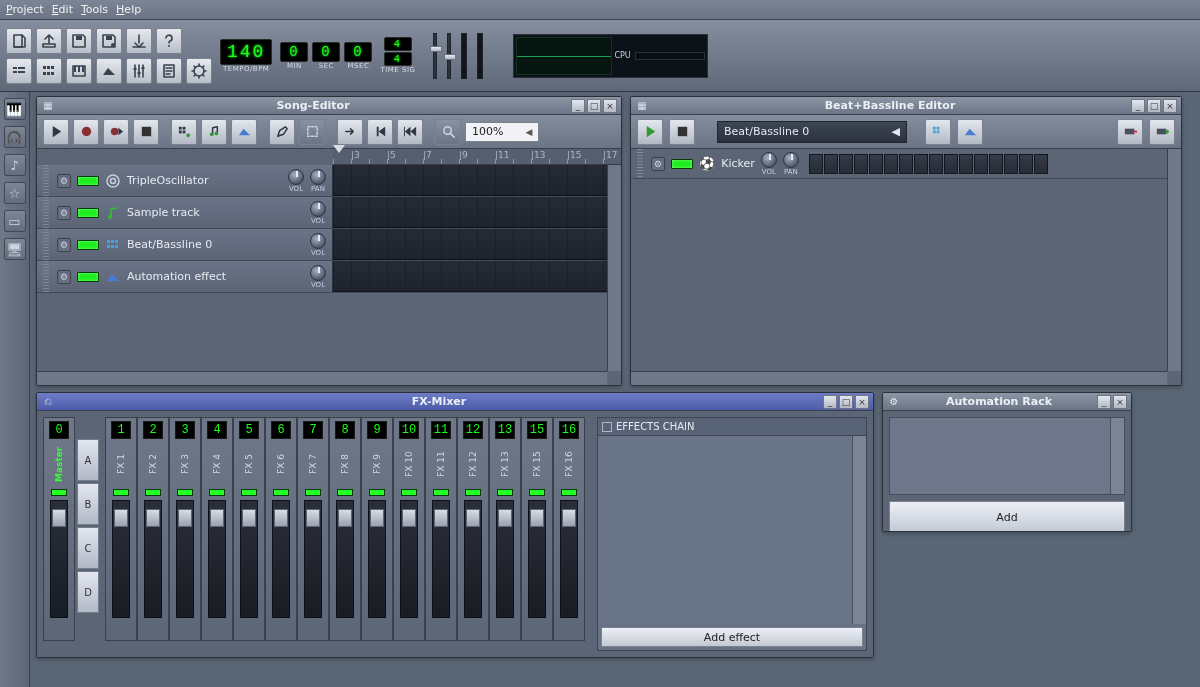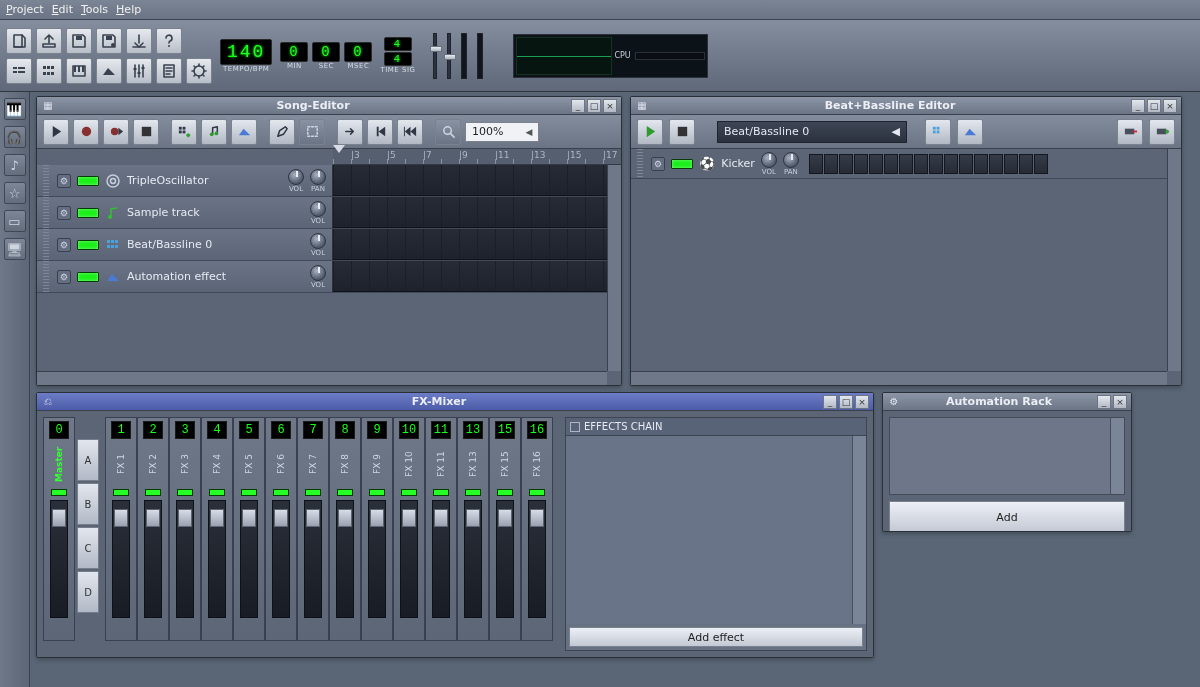--- a/index.html
+++ b/index.html
@@ -933,20 +933,28 @@
             </div>
             <div class="fx-strip">
               <div class="fx-num">11</div>
               <div class="fx-name">FX 11</div>
               <div class="fx-led"></div>
               <div class="fx-fader">
                 <div class="cap"></div>
               </div>
             </div>
             <div class="fx-strip">
+              <div class="fx-num">12</div>
+              <div class="fx-name">FX 12</div>
+              <div class="fx-led"></div>
+              <div class="fx-fader">
+                <div class="cap"></div>
+              </div>
+            </div>
+            <div class="fx-strip">
               <div class="fx-num">13</div>
               <div class="fx-name">FX 13</div>
               <div class="fx-led"></div>
               <div class="fx-fader">
                 <div class="cap"></div>
               </div>
             </div>
             <div class="fx-strip">
               <div class="fx-num">15</div>
               <div class="fx-name">FX 15</div>

